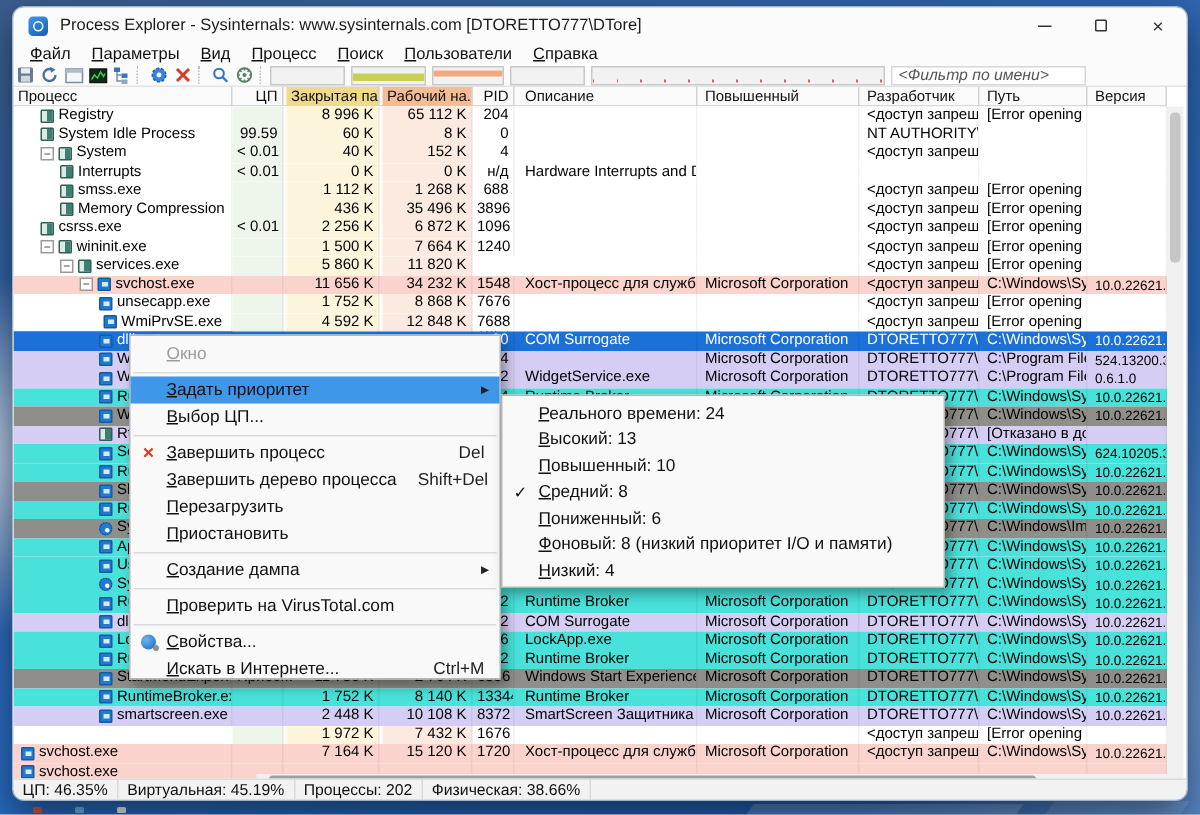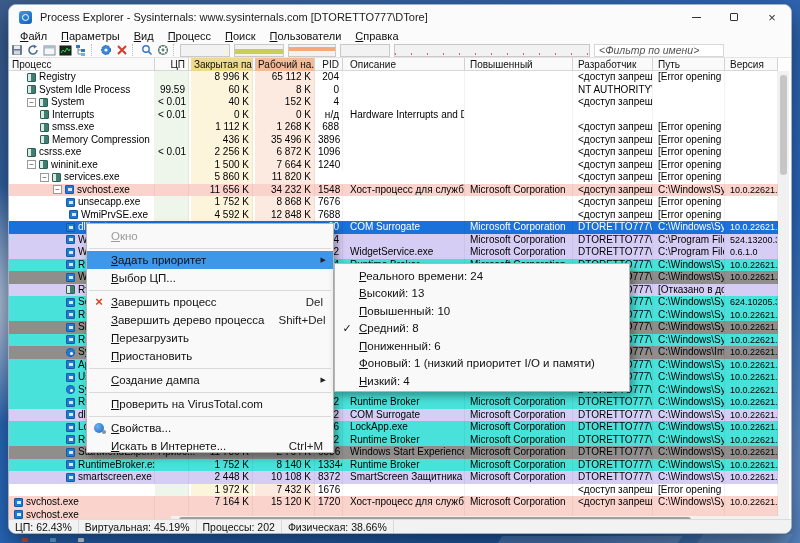--- a/index.html
+++ b/index.html
@@ -902,27 +902,27 @@
       <div class="mi" style="height: 17.5px;">
         <span class="chk">✓</span>
         <span class="lab">Средний: 8</span>
       </div>
       <div class="mi" style="height: 17.5px;">
         <span class="chk"></span>
         <span class="lab">Пониженный: 6</span>
       </div>
       <div class="mi" style="height: 17.5px;">
         <span class="chk"></span>
-        <span class="lab">Фоновый: 1 (низкий приоритет I/O и памяти)</span>
+        <span class="lab">Фоновый: 8 (низкий приоритет I/O и памяти)</span>
       </div>
       <div class="mi" style="height: 17.5px;">
         <span class="chk"></span>
         <span class="lab">Низкий: 4</span>
       </div>
     </div>
 
   <div class="statusbar">
-      <div class="sseg">ЦП: 62.43%</div>
+      <div class="sseg">ЦП: 46.35%</div>
       <div class="sseg">Виртуальная: 45.19%</div>
       <div class="sseg">Процессы: 202</div>
       <div class="sseg">Физическая: 38.66%</div>
     </div>
 </div>
 
 </body></html>

